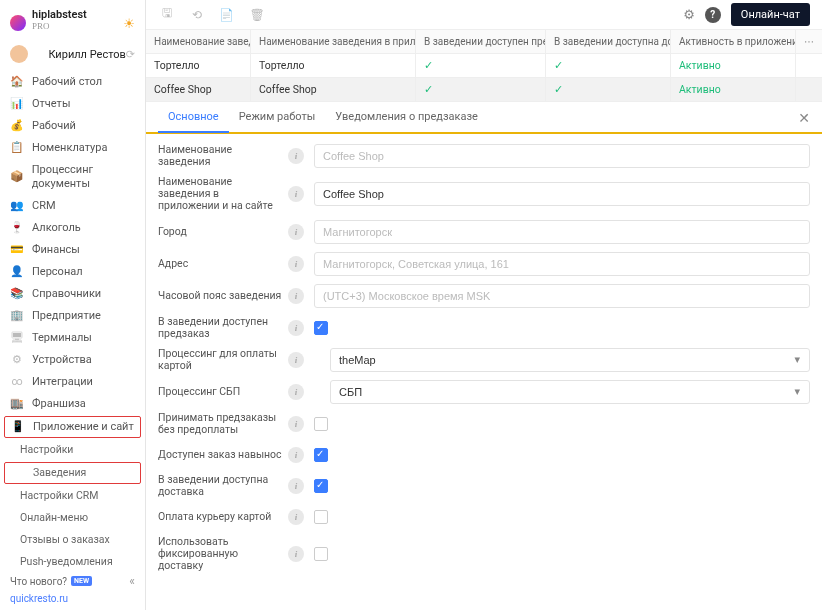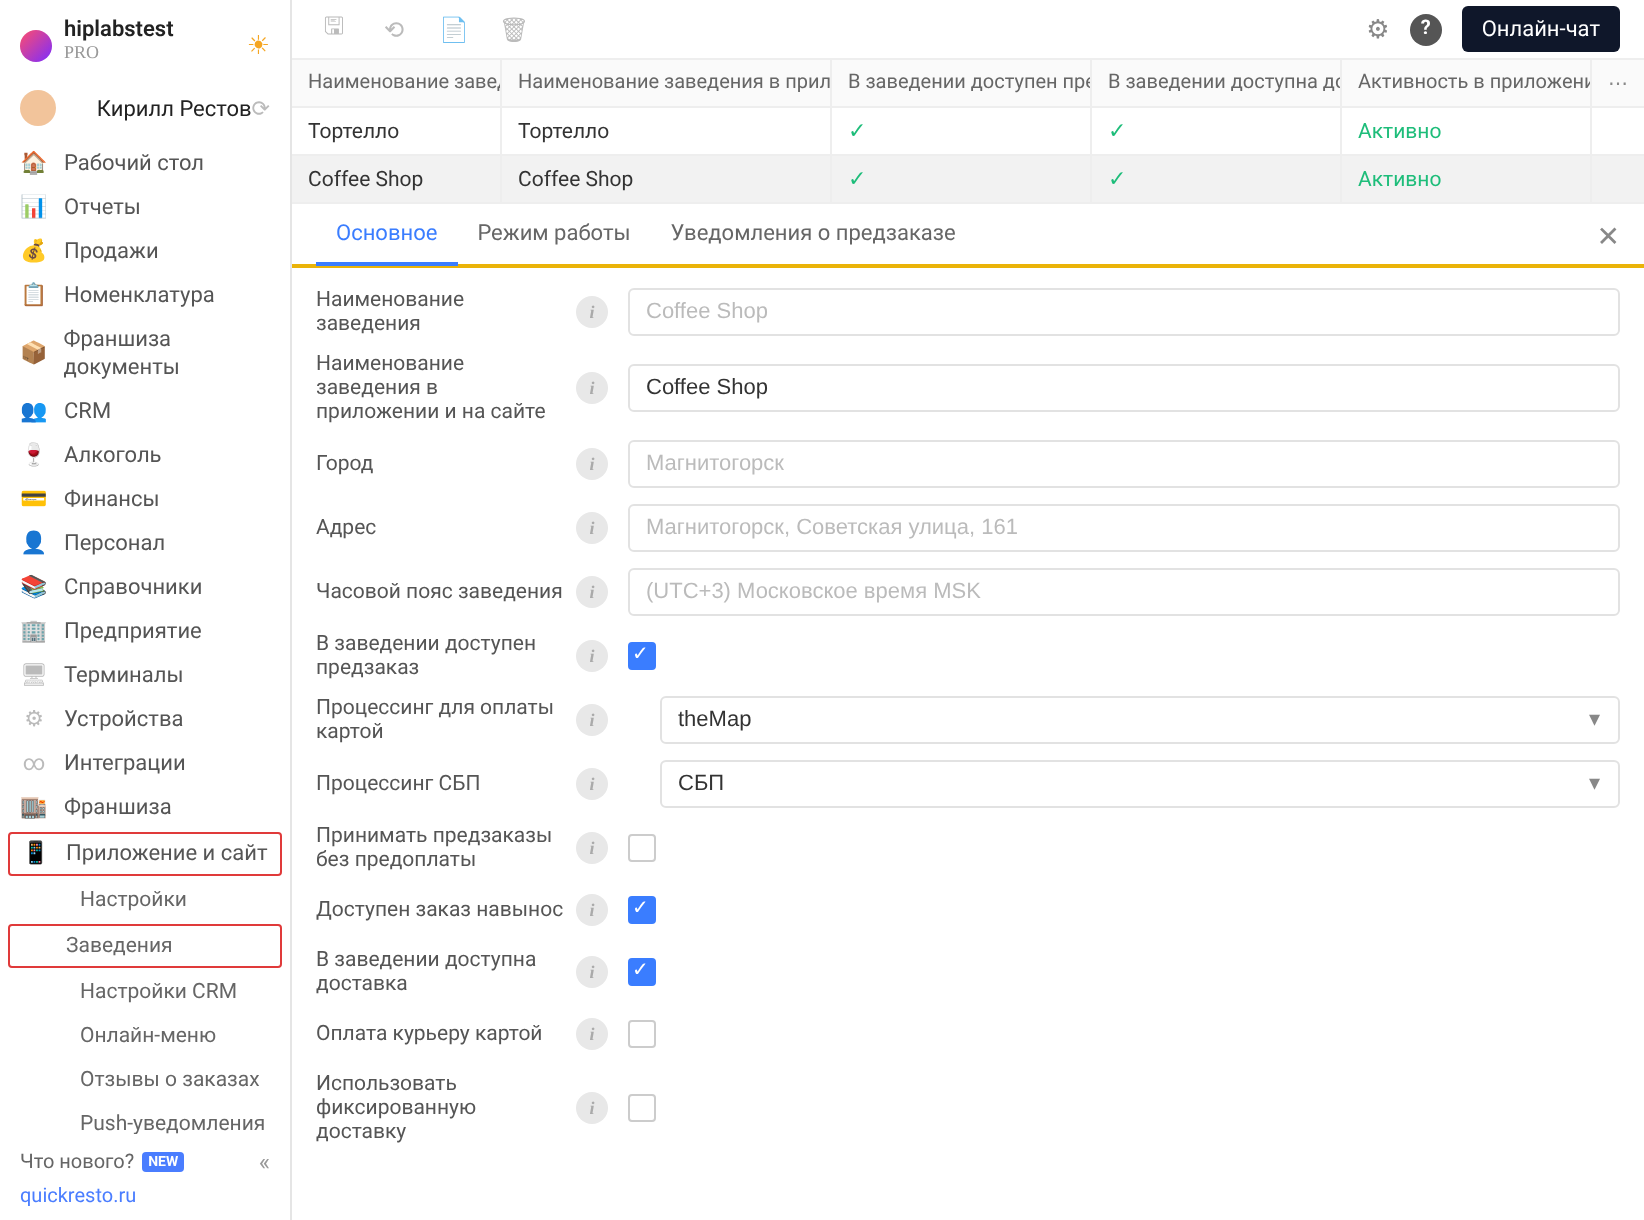--- a/index.html
+++ b/index.html
@@ -13,21 +13,21 @@
 .sb-title { font-weight: 600; font-size: 11px; color: #222; }
 .sb-sub { font-size: 9px; color: #999; font-family: Liberation Serif, serif; }
 .sb-sun { margin-left: auto; color: #f5a623; font-size: 13px; }
 .sb-user { display: flex; align-items: center; padding: 6px 10px 8px; text-align: right; }
 .sb-avatar { width: 18px; height: 18px; border-radius: 50%; background: #f2c49b; margin-right: 8px; }
 .sb-user-name { font-size: 11px; color: #222; flex: 1; }
 .sb-refresh { color: #bbb; font-size: 11px; }
 .sb-nav { flex: 1; overflow-y: auto; }
 .sb-item { display: flex; align-items: center; padding: 4px 10px; color: #555; cursor: pointer; font-size: 11px; line-height: 14px; min-height: 19px; }
 .sb-item .ic { width: 14px; margin-right: 8px; color: #bbb; font-size: 11px; text-align: center; }
-.sb-item.sub { padding-left: 40px; font-size: 10.5px; color: #666; }
+.sb-item.sub { padding-left: 20px; font-size: 10.5px; color: #666; }
 .sb-item.boxed { border: 1.5px solid #e03a3a; border-radius: 2px; margin: 1px 4px; padding: 3px 6px; }
 .sb-item.boxed.sub { padding-left: 28px; }
 .sb-foot { padding: 4px 10px; font-size: 10px; }
 .sb-foot .whatsnew { color: #666; display: flex; align-items: center; padding: 3px 0; }
 .sb-foot .badge { background: #4a7dff; color: #fff; font-size: 7px; padding: 1px 3px; border-radius: 2px; margin-left: 4px; font-weight: bold; }
 .sb-foot .collapse { margin-left: auto; color: #999; font-size: 12px; }
 .sb-link { color: #4a7dff; padding: 2px 0; }
 
 
 .main { flex: 1; display: flex; flex-direction: column; min-width: 0; }
@@ -95,29 +95,29 @@
         <div class="sb-item">
           <span class="ic">🏠</span>
           <span>Рабочий стол</span>
         </div>
         <div class="sb-item">
           <span class="ic">📊</span>
           <span>Отчеты</span>
         </div>
         <div class="sb-item">
           <span class="ic">💰</span>
-          <span>Продажи</span>
+          <span>Рабочий</span>
         </div>
         <div class="sb-item">
           <span class="ic">📋</span>
           <span>Номенклатура</span>
         </div>
         <div class="sb-item">
           <span class="ic">📦</span>
-          <span>Франшиза документы</span>
+          <span>Процессинг документы</span>
         </div>
         <div class="sb-item">
           <span class="ic">👥</span>
           <span>CRM</span>
         </div>
         <div class="sb-item">
           <span class="ic">🍷</span>
           <span>Алкоголь</span>
         </div>
         <div class="sb-item">

